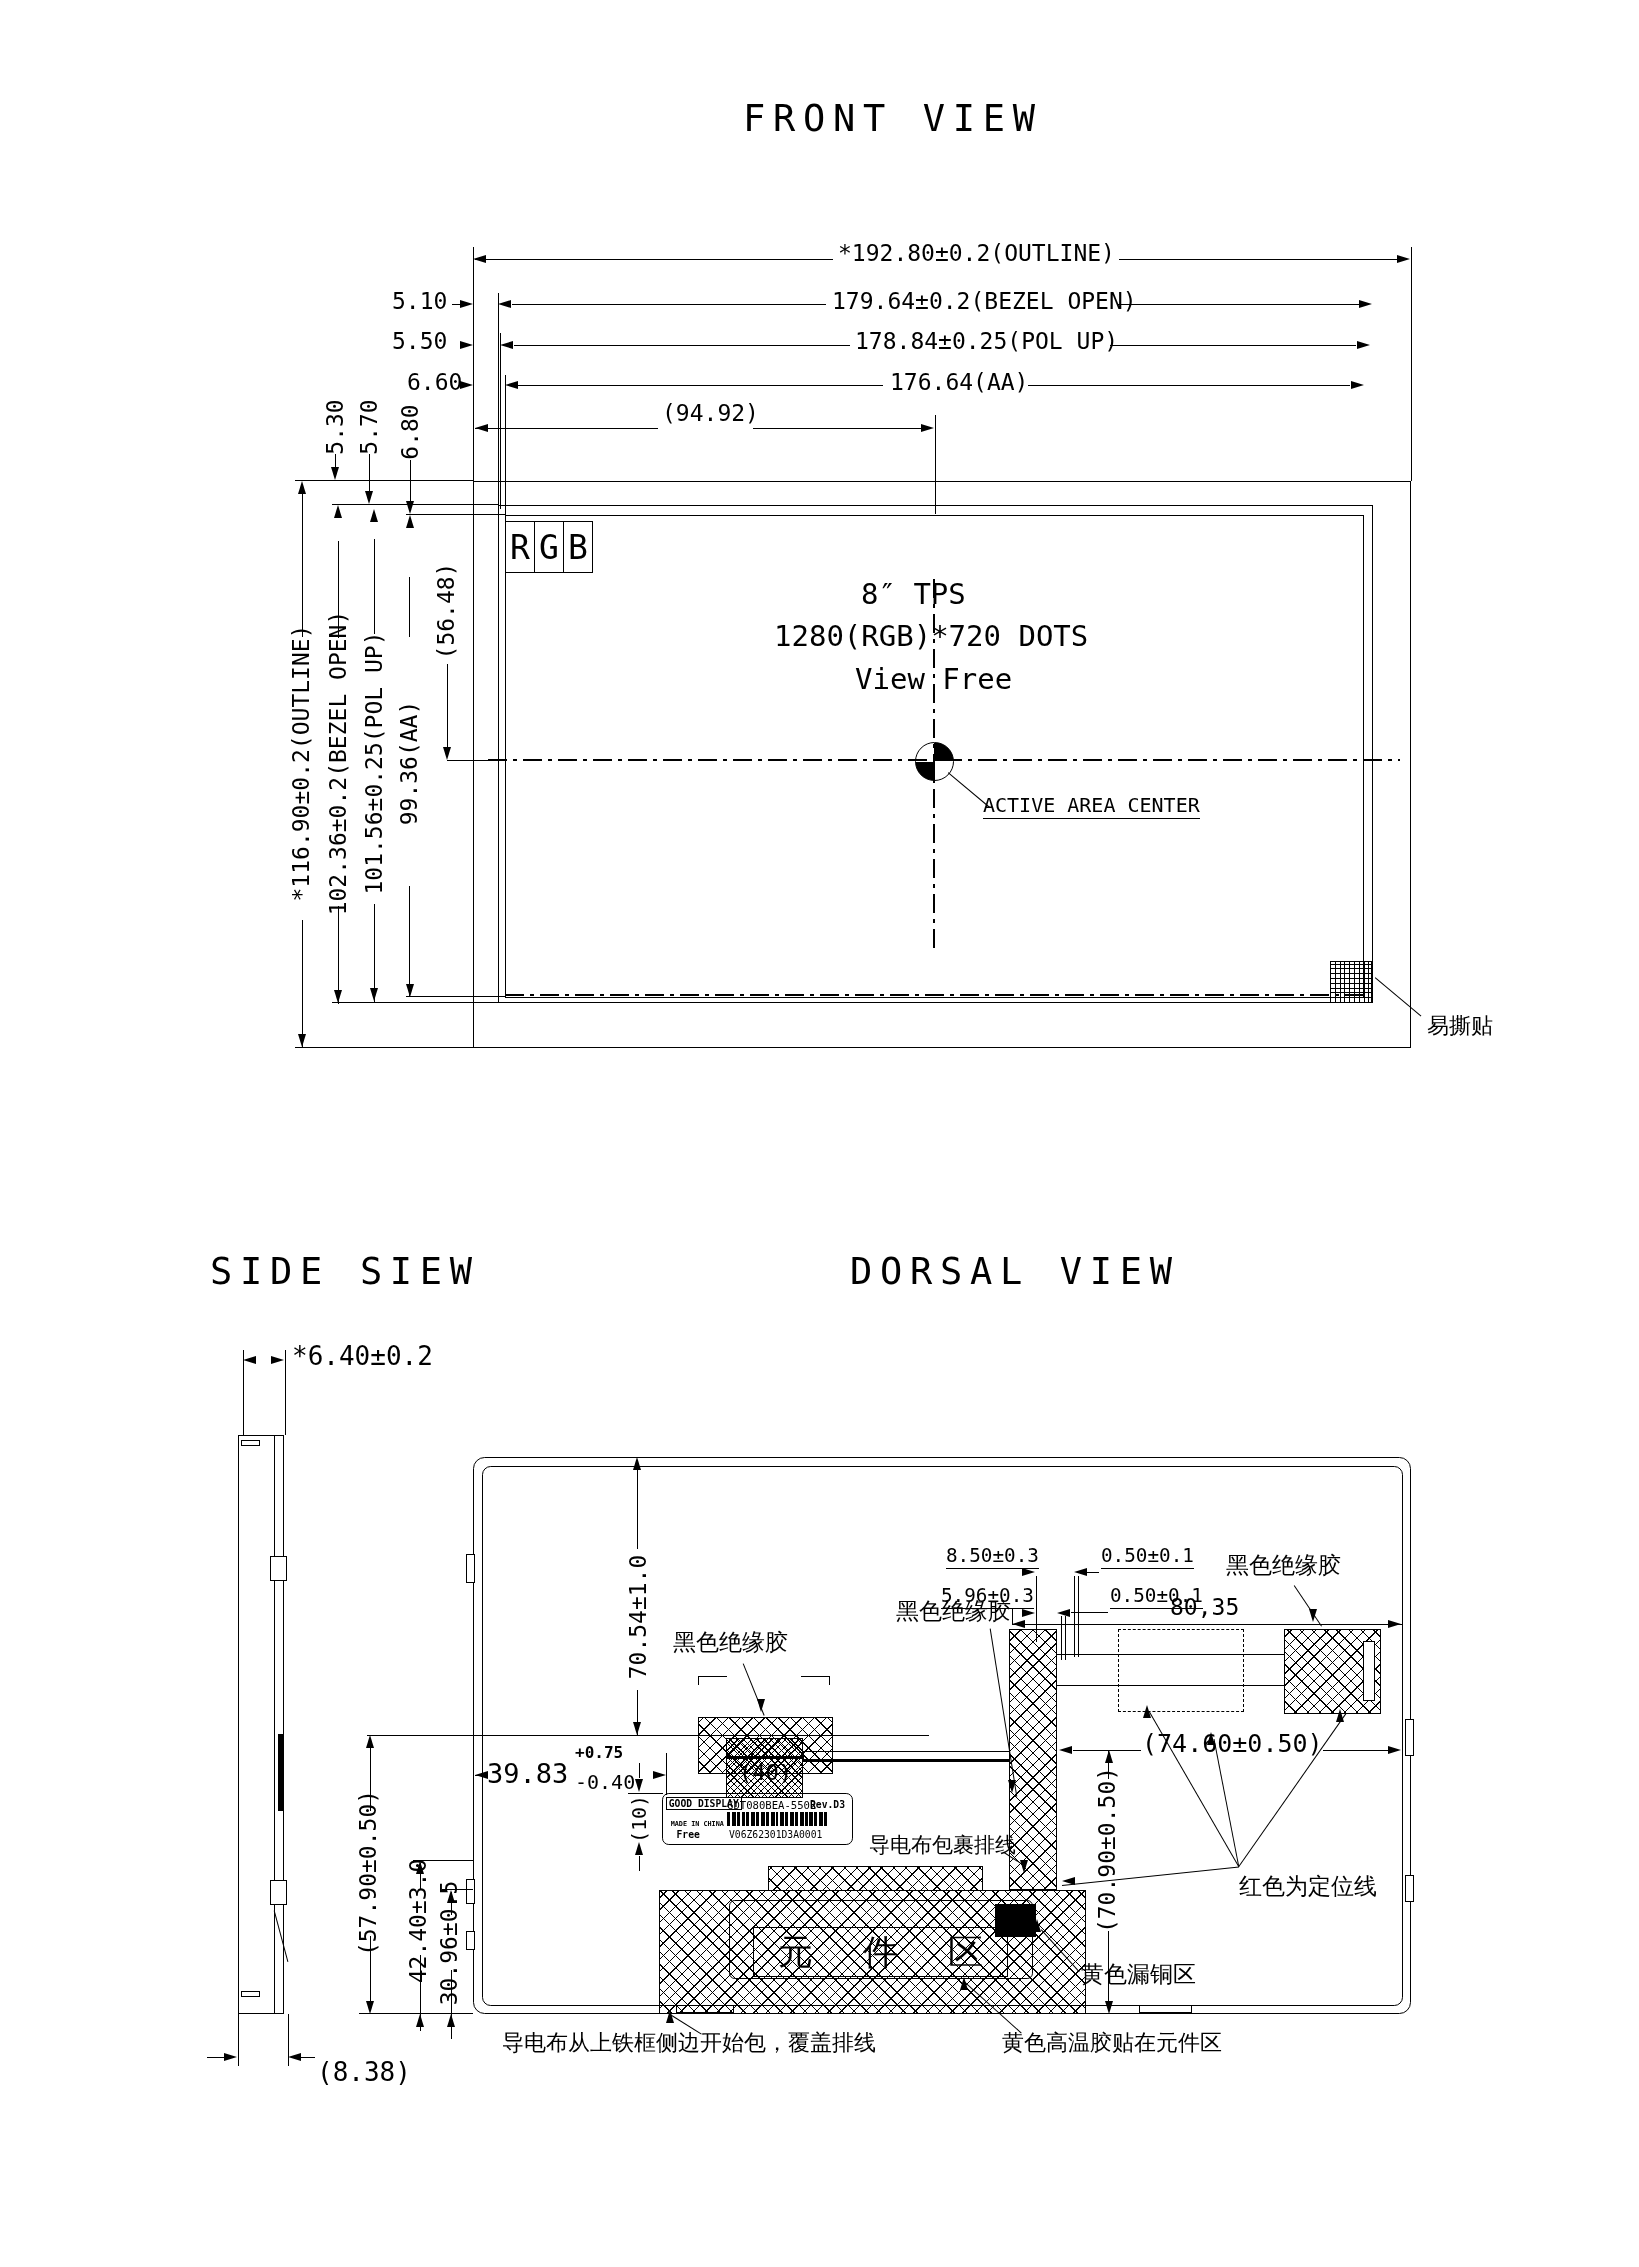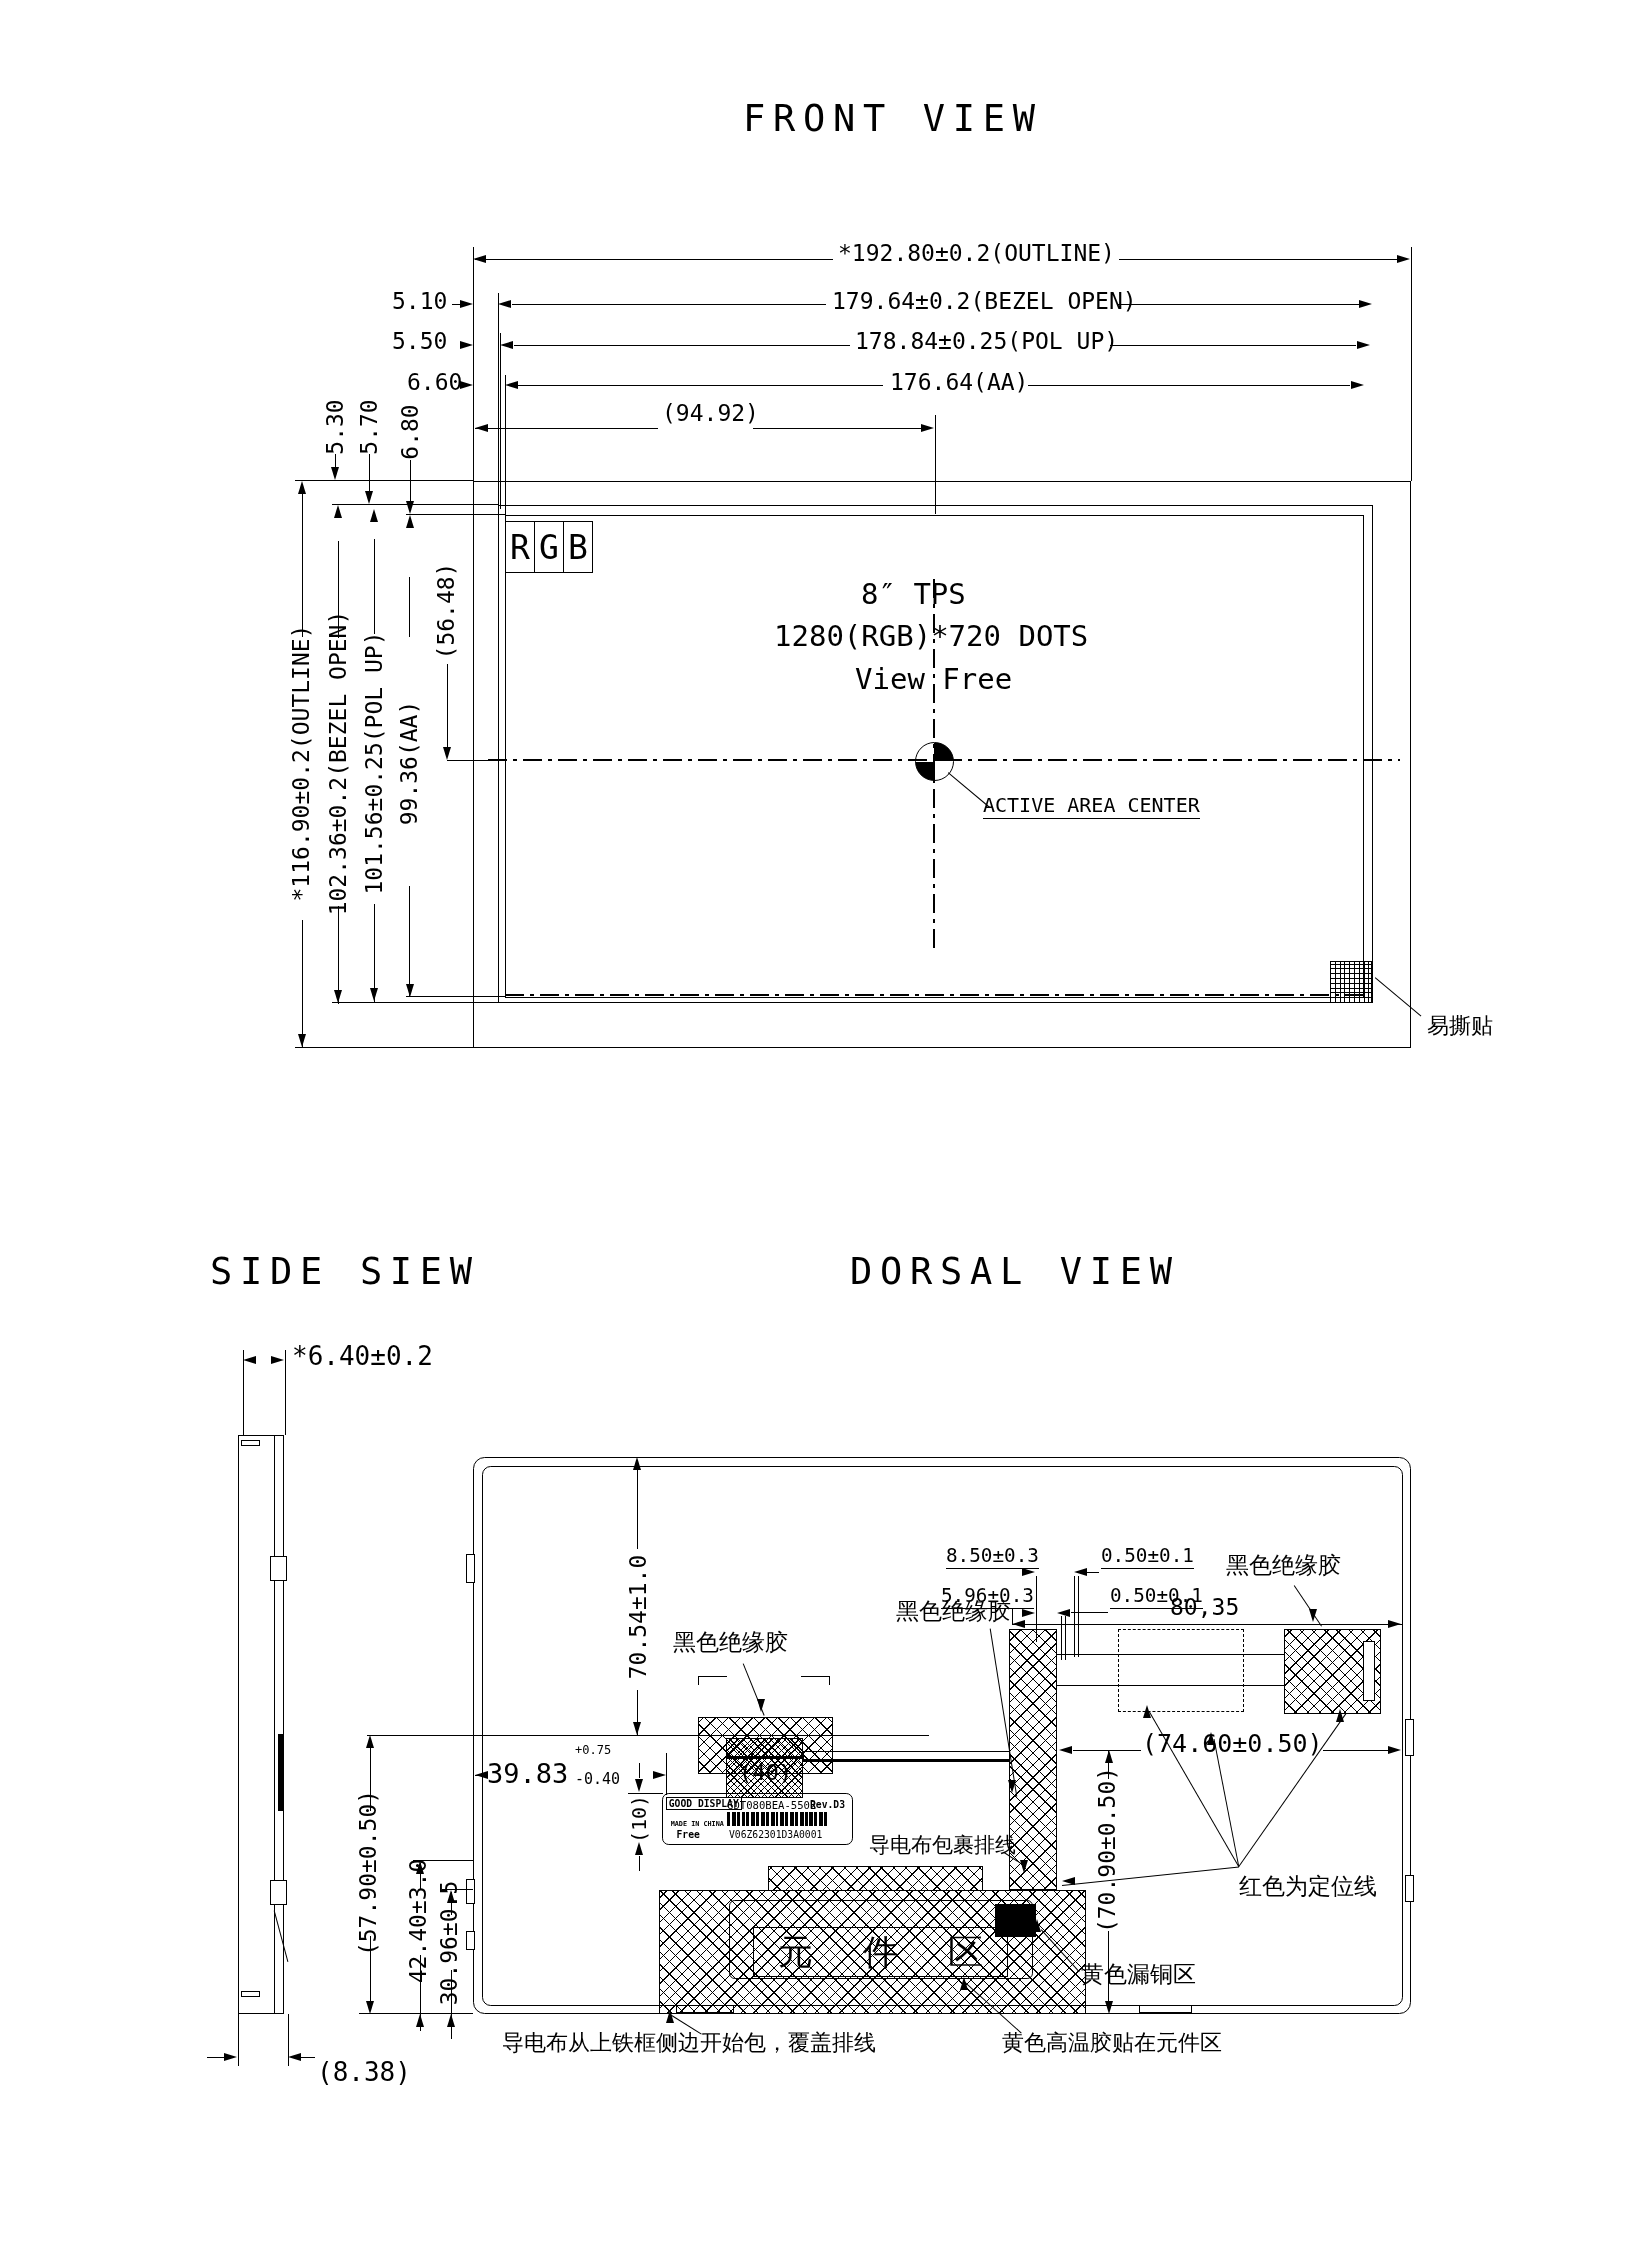--- a/index.html
+++ b/index.html
@@ -81,22 +81,22 @@
 
   <div class="rotc" style="left:638px;top:1617px;">70.54±1.0</div>
   <div class="txt ul" style="left:946px;top:1545px;font-size:19.3px;">8.50±0.3</div>
   <div class="txt ul" style="left:1101px;top:1545px;font-size:19.3px;">0.50±0.1</div>
   <div class="txt ul" style="left:941px;top:1585px;font-size:19.3px;">5.96±0.3</div>
   <div class="txt ul" style="left:1110px;top:1585px;font-size:19.3px;">0.50±0.1</div>
   <div class="txt" style="left:1170px;top:1595px;font-size:23px;">80,35</div>
   <div class="txt" style="left:1142px;top:1730px;font-size:25px;">(74.60±0.50)</div>
 
   <div class="txt" style="left:487px;top:1759px;font-size:27px;">39.83</div>
-  <div class="txt" style="left:575px;top:1744px;font-size:12px;">+0.75</div>
-  <div class="txt" style="left:575px;top:1771px;font-size:15px;">-0.40</div>
+  <div class="txt" style="left:575px;top:1744px;font-size:16px;font-weight:bold;">+0.75</div>
+  <div class="txt" style="left:575px;top:1771px;font-size:20px;">-0.40</div>
   <div class="rotc" style="left:639px;top:1819px;font-size:20px;">(10)</div>
   <div class="txt" style="left:736px;top:1761px;font-size:22px;background:#fff;padding:0 2.9px;">(40)</div>
 
   <div class="rotc" style="left:368px;top:1873px;">(57.90±0.50)</div>
   <div class="rotc" style="left:418px;top:1921px;">42.40±3.0</div>
   <div class="rotc" style="left:449px;top:1943px;">30.96±0.5</div>
   <div class="rotc" style="left:1107px;top:1850px;">(70.90±0.50)</div>
 
   <div class="txt cn" style="left:673px;top:1630px;">黑色绝缘胶</div>
   <div class="txt cn" style="left:896px;top:1599px;">黑色绝缘胶</div>

